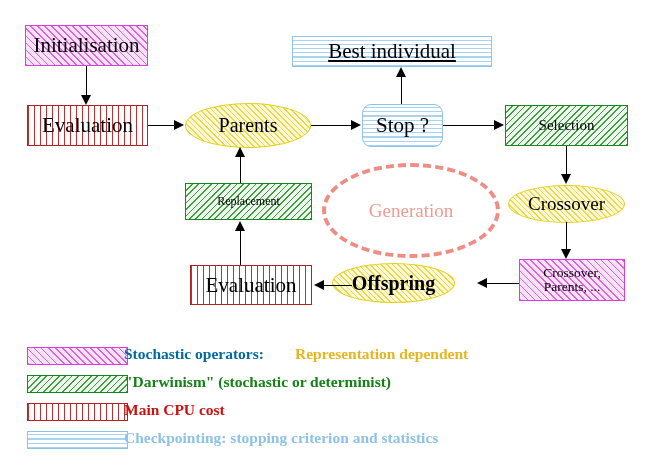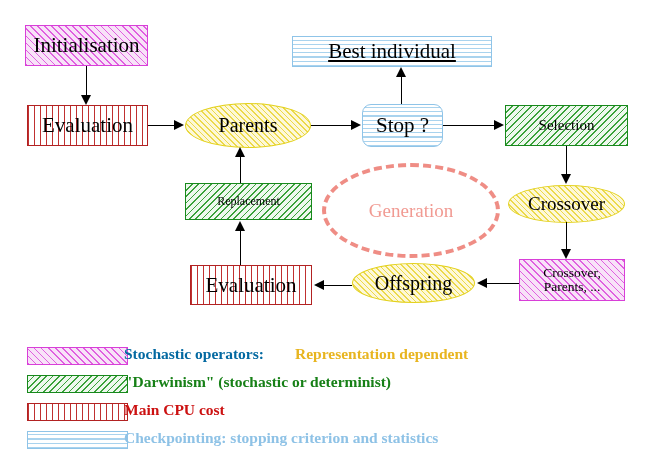--- a/index.html
+++ b/index.html
@@ -105,21 +105,21 @@
 
   <div class="node fill-yellow ellipse" style="left:508px;top:185px;width:117px;height:38px;">
     <span class="lbl" style="font-size:19px;">Crossover</span>
   </div>
 
   <div class="node fill-magenta" style="left:519px;top:259px;width:106px;height:42px;flex-direction:column;">
     <span class="lbl" style="font-size:13.5px;">Crossover,</span>
     <span class="lbl" style="font-size:13.5px;">Parents, ...</span>
   </div>
 
-  <div class="node fill-yellow ellipse" style="left:352px;top:263px;width:123px;height:40px;">
+  <div class="node fill-yellow ellipse" style="left:332px;top:263px;width:123px;height:40px;font-weight:bold;">
     <span class="lbl" style="font-size:20px;">Offspring</span>
   </div>
 
   <div class="node fill-red" style="left:190px;top:265px;width:122px;height:40px;">
     <span class="lbl" style="font-size:21px;">Evaluation</span>
   </div>
 
   <div class="node fill-green" style="left:185px;top:183px;width:127px;height:37px;">
     <span class="lbl" style="font-size:12px;">Replacement</span>
   </div>

